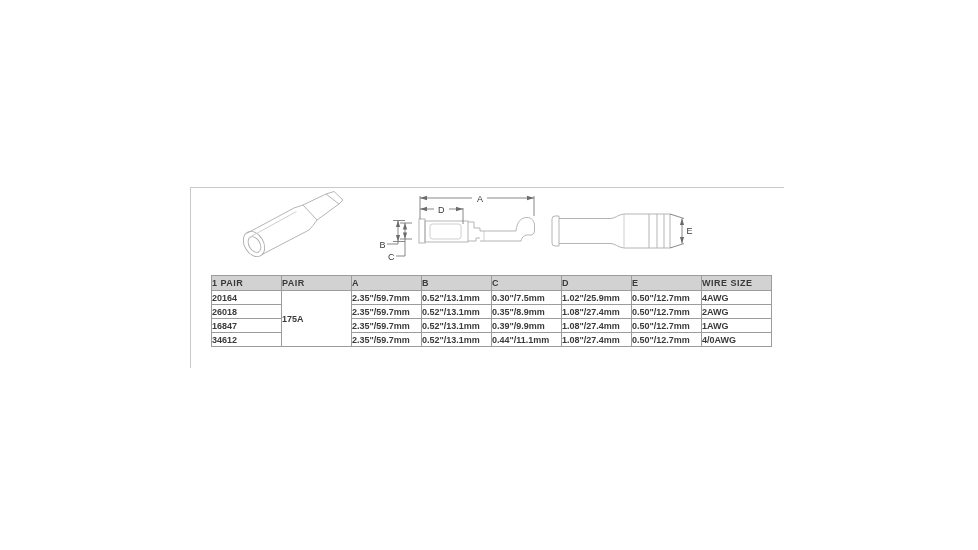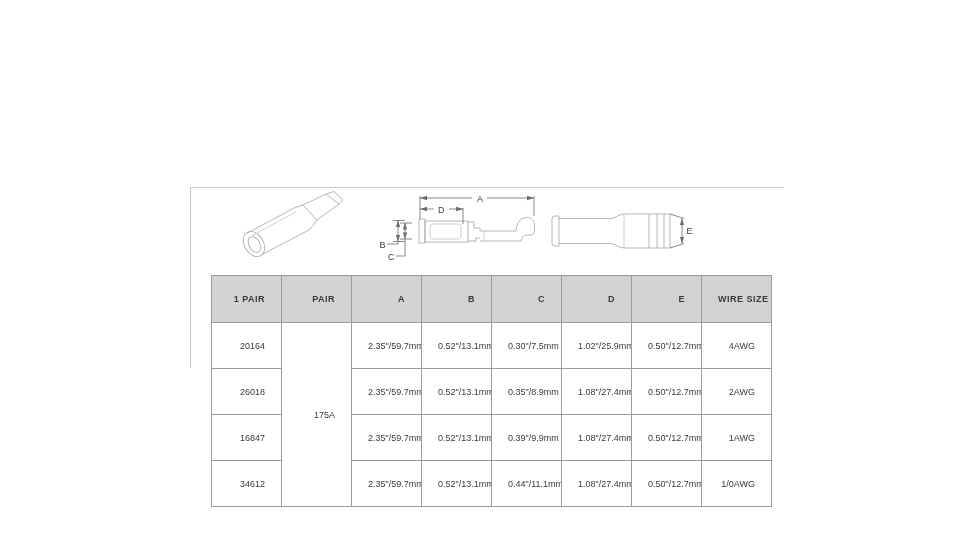--- a/index.html
+++ b/index.html
@@ -46,38 +46,38 @@
   table.spec {
     position: absolute;
     left: 20px;
     top: 87px;
     border-collapse: collapse;
     table-layout: fixed;
     width: 561px;
   }
   table.spec th, table.spec td {
     border: 1px solid #9c9c9c;
-    text-align: right;
+    text-align: left;
     vertical-align: middle;
     font-size: 9px;
     color: #3a3a3a;
-    padding: 16px;
+    padding: 0;
     overflow: hidden;
     white-space: nowrap;
   }
   table.spec col { width: 70px; }
   table.spec thead th {
     background: #d2d2d2;
     font-weight: 700;
     height: 14px;
     letter-spacing: 0.5px;
   }
   table.spec tbody td {
     background: #ffffff;
-    font-weight: 400;
+    font-weight: 700;
     height: 13px;
   }
 </style>
 </head>
 <body>
 
 <div class="canvas">
   <div class="content-frame">
 
     <svg class="drawing-svg" viewBox="0 0 593 86">
@@ -200,19 +200,19 @@
           <td>0.50"/12.7mm</td>
           <td>1AWG</td>
         </tr>
         <tr>
           <td>34612</td>
           <td>2.35"/59.7mm</td>
           <td>0.52"/13.1mm</td>
           <td>0.44"/11.1mm</td>
           <td>1.08"/27.4mm</td>
           <td>0.50"/12.7mm</td>
-          <td>1/0AWG</td>
+          <td>4/0AWG</td>
         </tr>
       </tbody>
     </table>
 
   </div>
 </div>
 
 </body></html>

